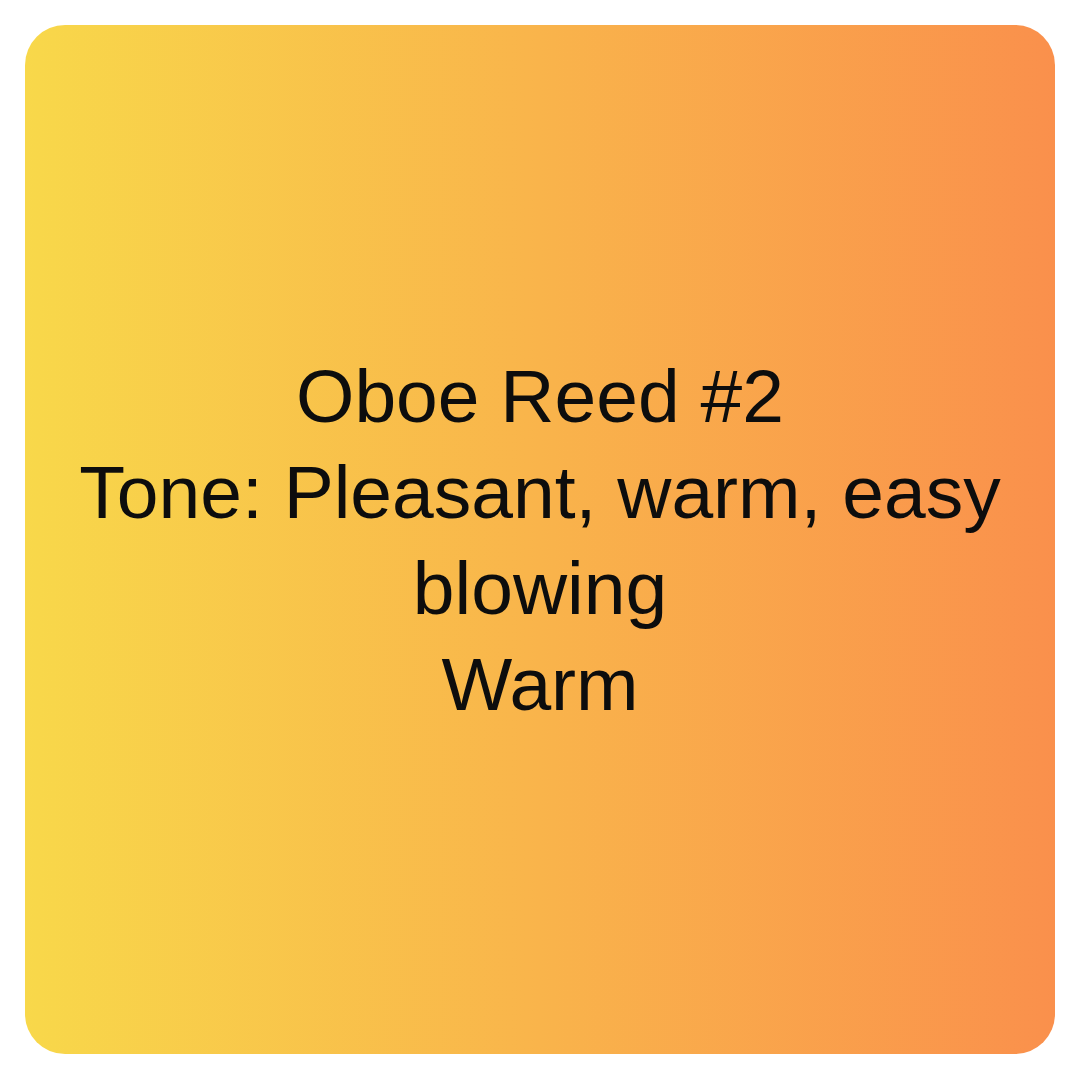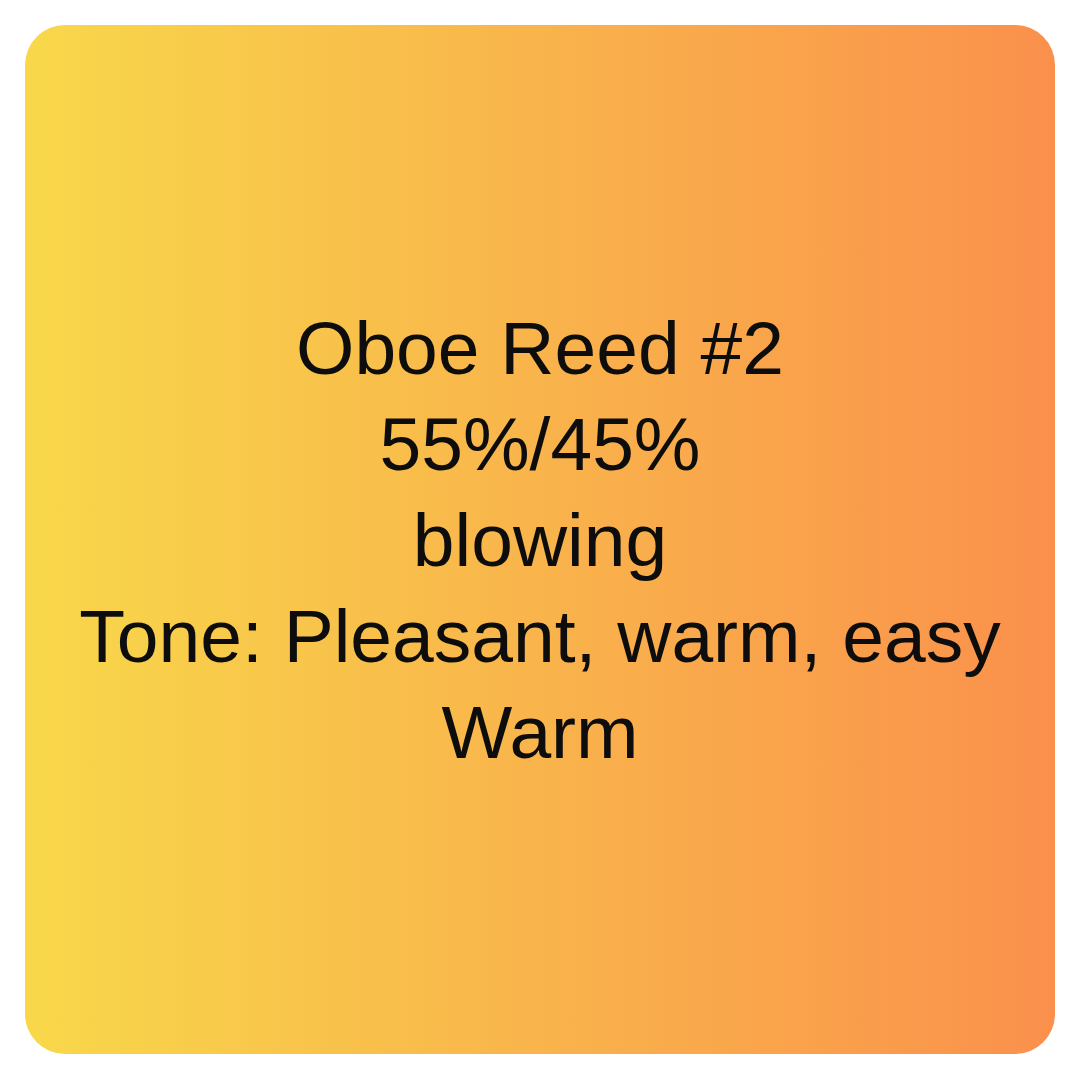--- a/index.html
+++ b/index.html
@@ -47,18 +47,17 @@
     display: block;
     white-space: nowrap;
   }
 </style>
 </head>
 <body>
 
 <div id="info-card">
   <div id="reed-spec-text">
     <span class="spec-line">Oboe Reed #2</span>
-    <span class="spec-line">55%/45%</span>
+    <span class="spec-line">Tone: Pleasant, warm, easy</span>
     <span class="spec-line">blowing</span>
-    <span class="spec-line">Tone: Pleasant, warm, easy</span>
     <span class="spec-line">Warm</span>
   </div>
 </div>
 
 </body></html>

